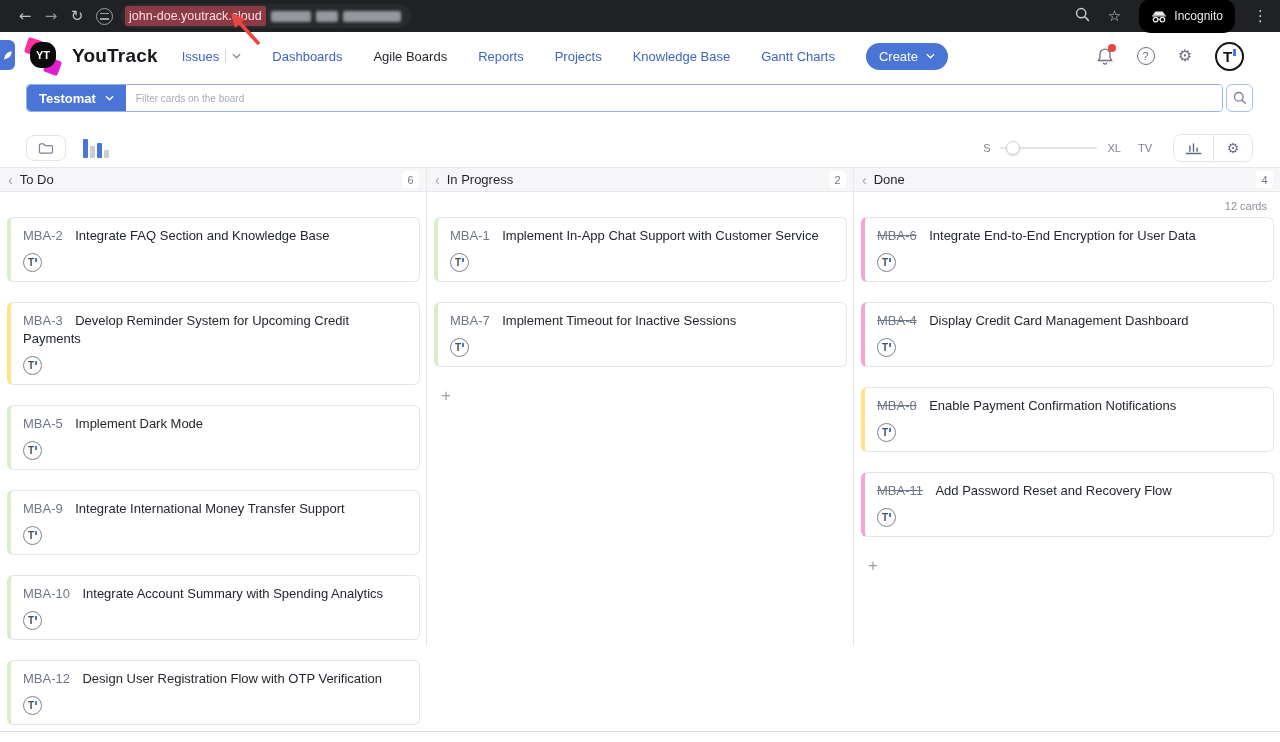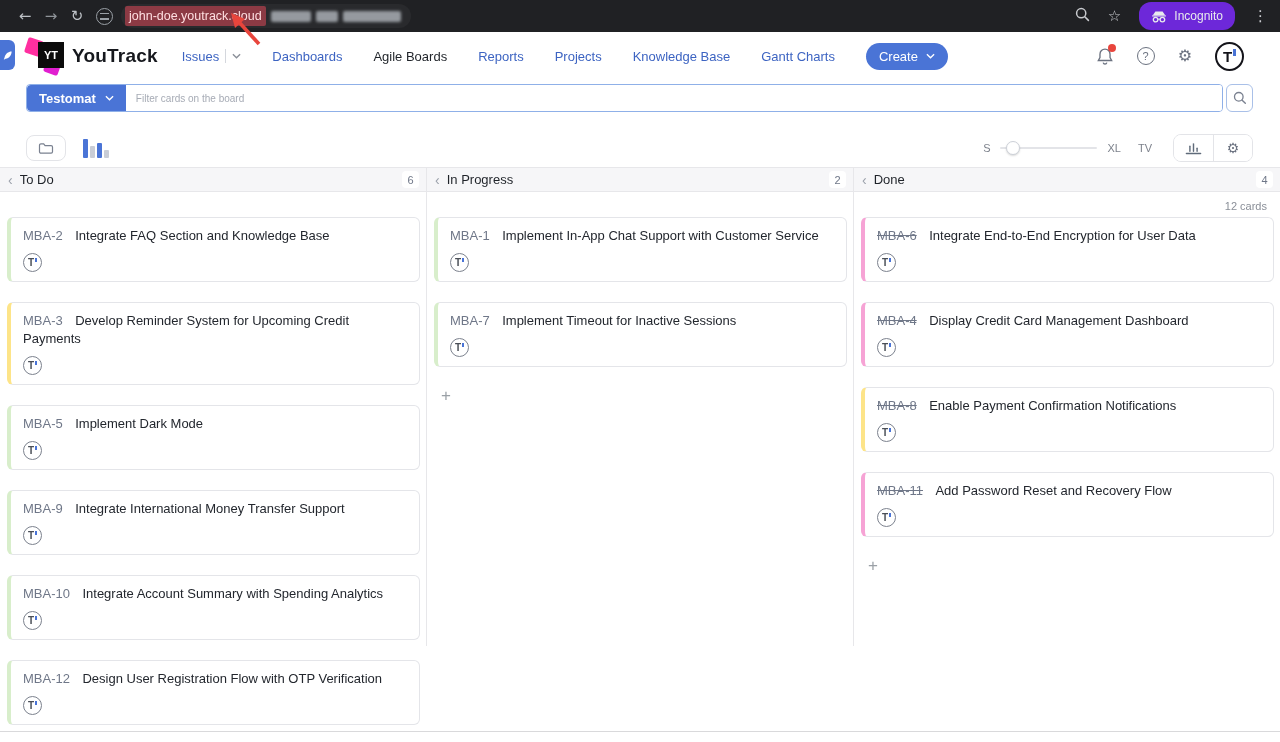--- a/index.html
+++ b/index.html
@@ -17,37 +17,37 @@
   .tune-ic i { position:absolute; left:3px; right:3px; height:1.5px; background:#9aa0a6; }
   .tune-ic i:first-child { top:4px; } .tune-ic i:last-child { bottom:4px; }
   .url-pill { display:flex; align-items:center; height:24px; border-radius:12px;
               background:#292a2d; padding:0 10px 0 4px; cursor:text; }
   .url-hl { background:#8c3a44; color:#ffdfe1; font-size:12.5px; padding:3px 4px; border-radius:2px; }
   .blurseg { display:inline-block; height:11px; border-radius:2px; background:#a8adb3;
              opacity:.85; filter:blur(1.5px); margin-left:5px; }
   .chrome .spacer { flex:1; }
   .chrome .right-ic { color:#c8cace; font-size:15px; margin-left:18px; cursor:pointer;
                       font-family:"DejaVu Sans", sans-serif; line-height:1; }
-  .incog { display:flex; align-items:center; gap:7px; background:#6d28d9; color:#e8eaed;
-           font-size:12px; border-radius:12px; height:28px; padding:0 12px; margin-left:18px; cursor:pointer; }
+  .incog { display:flex; align-items:center; gap:7px; background:#000000; color:#e8eaed;
+           font-size:12px; border-radius:12px; height:34px; padding:0 12px; margin-left:18px; cursor:pointer; }
   .arrow-ann { position:absolute; left:228px; top:13px; z-index:9; pointer-events:none; }
 
   
   .page { position:absolute; top:32px; left:0; width:1280px; height:710px; background:#fff; }
   .app-header { position:relative; height:48px; display:flex; align-items:center; padding-right:36px; }
   .feather-tab { position:absolute; left:0; top:8px; width:15px; height:30px;
                  background:#4a74d6; border-radius:0 6px 6px 0; display:flex;
                  align-items:center; justify-content:center; cursor:pointer; }
   .yt-logo { position:relative; width:32px; height:32px; margin-left:28px; cursor:pointer; flex:0 0 auto; }
   .yt-pink1 { position:absolute; left:-2px; top:-1px; width:16px; height:16px;
               background:#ff2fa0; transform:rotate(18deg); border-radius:2px; }
   .yt-pink2 { position:absolute; right:0px; bottom:-2px; width:15px; height:15px;
               background:#e11ed0; transform:rotate(20deg); border-radius:2px; }
-  .yt-black { position:absolute; left:10px; top:2px; width:26px; height:26px; background:#0b0b0b;
-              border-radius:0; color:#fff; font-weight:bold; font-size:11px;
+  .yt-black { position:absolute; left:2px; top:2px; width:26px; height:26px; background:#0b0b0b;
+              border-radius:11px; color:#fff; font-weight:bold; font-size:11px;
               display:flex; align-items:center; justify-content:center; }
   .brand { font-size:19px; font-weight:bold; color:#16181d; margin-left:12px; letter-spacing:.2px; }
   .main-nav { display:flex; align-items:center; margin-left:24px; gap:0; }
   .navlink { font-size:13px; color:#3d64c2; text-decoration:none; cursor:pointer;
              display:flex; align-items:center; margin-right:31px; }
   .navlink.active { color:#1f2329; cursor:default; }
   .nav-divider { width:1px; height:14px; background:#d4d7dd; margin:0 6px; }
   .chev { display:inline-block; }
   .create-btn { background:#4a74d6; color:#fff; border:none; font-size:13px;
                 padding:6px 13px; border-radius:15px; display:flex; align-items:center;

